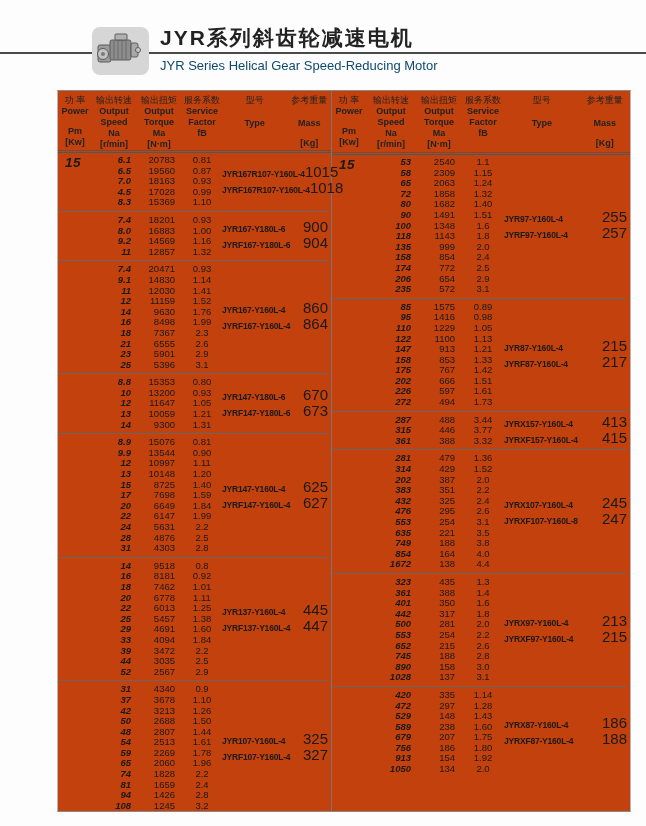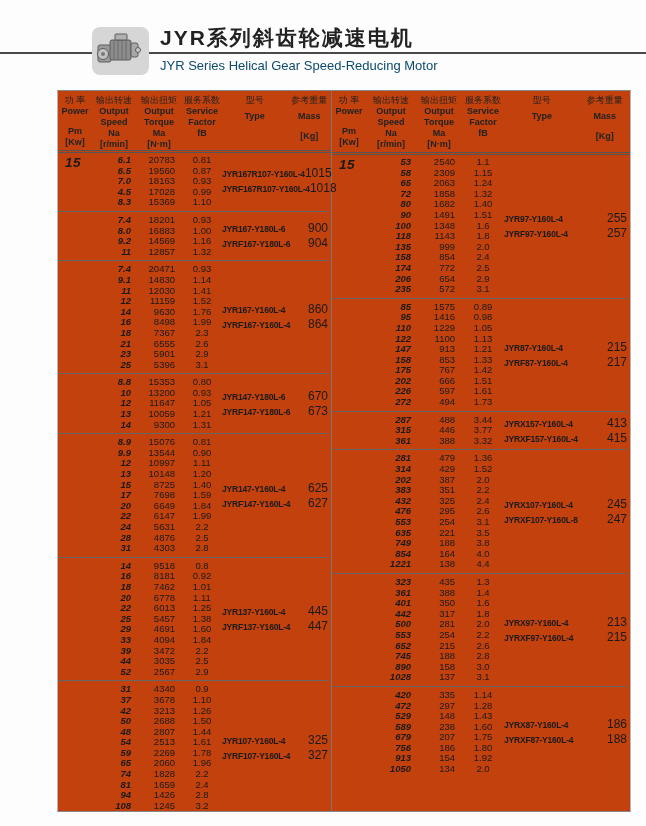--- a/index.html
+++ b/index.html
@@ -23,21 +23,21 @@
   .half-left{width:274px;border-right:1px solid #777;--c1:44px;--c2:46px;--c3:40px;}
   .half-right{flex:1;--c1:50px;--c2:46px;--c3:42px;}
 
   
   .thead{display:grid;grid-template-columns:34px var(--c1) var(--c2) var(--c3) 1fr;
          height:57px;border-bottom:3px double #555;padding-top:4px;box-sizing:content-box;}
   .hcell{display:flex;flex-direction:column;align-items:center;font-size:9px;line-height:11px;
          white-space:nowrap;color:#222;}
   .hcell .b{font-weight:bold;}
   .gap-top{margin-top:9px;}
-  .gap-top-lg{margin-top:5px;}
+  .gap-top-lg{margin-top:12px;}
   .hgroup{display:flex;}
   .hgroup .hc-type{flex:1.5;}
   .hgroup .hc-mass{flex:1;}
 
   
   .tbody{position:relative;flex:1;padding-top:2px;}
   .power-val{position:absolute;left:7px;top:2px;font-size:13.5px;font-weight:bold;
              font-style:italic;letter-spacing:.5px;}
   .group{display:flex;padding-left:34px;}
   .group + .group{position:relative;margin-top:7px;}
@@ -46,21 +46,21 @@
   .rows-col{display:flex;flex-direction:column;justify-content:center;}
   .drow{display:grid;grid-template-columns:var(--c1) var(--c2) var(--c3);
         font-size:9.5px;line-height:10.6px;}
   .c-speed{text-align:right;padding-right:5px;font-weight:bold;font-style:italic;}
   .c-torque{text-align:right;padding-right:7px;}
   .c-factor{text-align:center;}
   .type-col{flex:1;display:flex;flex-direction:column;justify-content:center;gap:2px;
             min-width:0;padding-right:3px;}
   .tline{display:flex;align-items:baseline;line-height:12px;}
   .t-name{flex:1;font-weight:bold;font-size:8.5px;letter-spacing:-0.2px;white-space:nowrap;}
-  .t-mass{font-size:12px;}
+  .t-mass{font-size:15px;}
 </style>
 </head>
 <body>
 
 <div class="page">
 
   <div class="rule"></div>
   <div class="icon-box">
     <svg width="49" height="40" viewBox="0 0 49 40">
       <rect x="2" y="14" width="13" height="17" rx="2" fill="#9b9b9b" stroke="#5c5c5c"></rect>
@@ -774,21 +774,21 @@
                 <span class="c-speed">749</span>
                 <span class="c-torque">188</span>
                 <span class="c-factor">3.8</span>
               </div>
               <div class="drow">
                 <span class="c-speed">854</span>
                 <span class="c-torque">164</span>
                 <span class="c-factor">4.0</span>
               </div>
               <div class="drow">
-                <span class="c-speed">1221</span>
+                <span class="c-speed">1672</span>
                 <span class="c-torque">138</span>
                 <span class="c-factor">4.4</span>
               </div>
             </div>
             <div class="type-col">
               <div class="tline">
                 <span class="t-name">JYRX107-Y160L-4</span>
                 <span class="t-mass">245</span>
               </div>
               <div class="tline">

